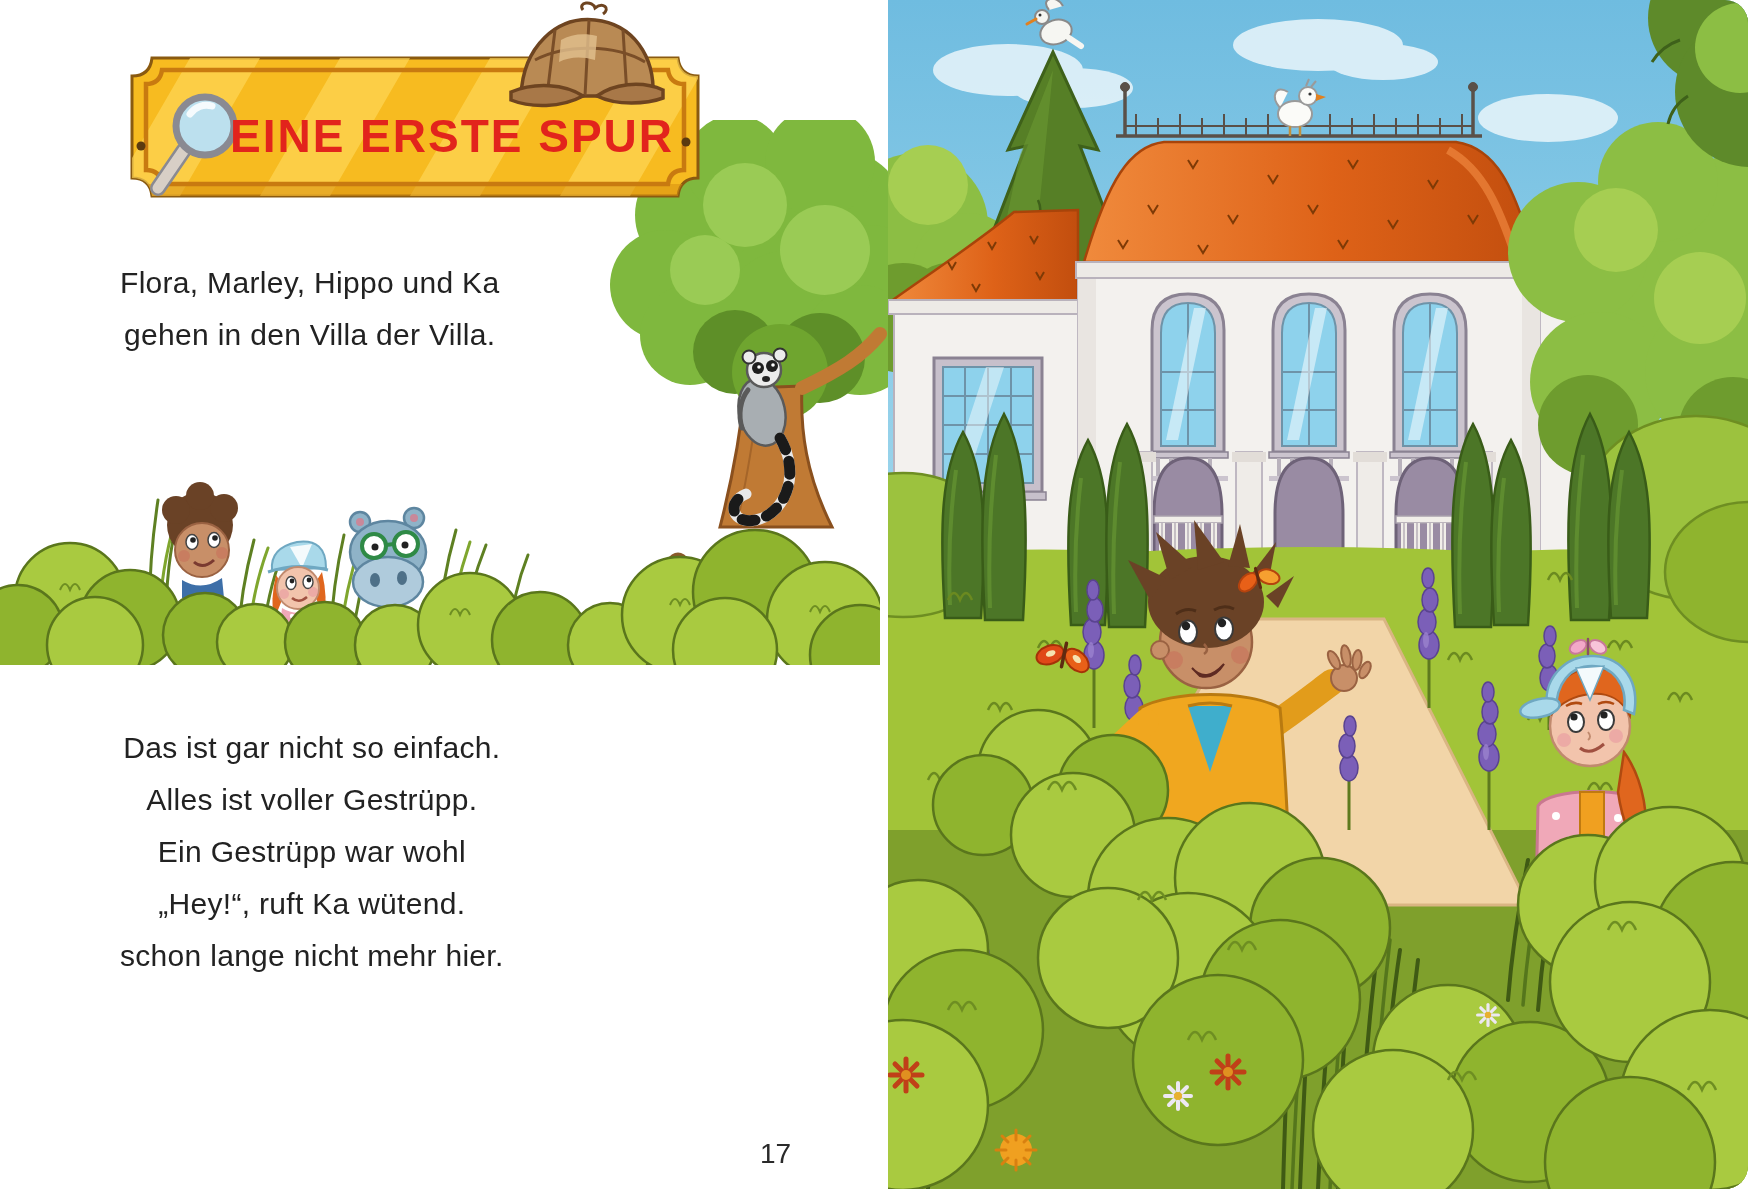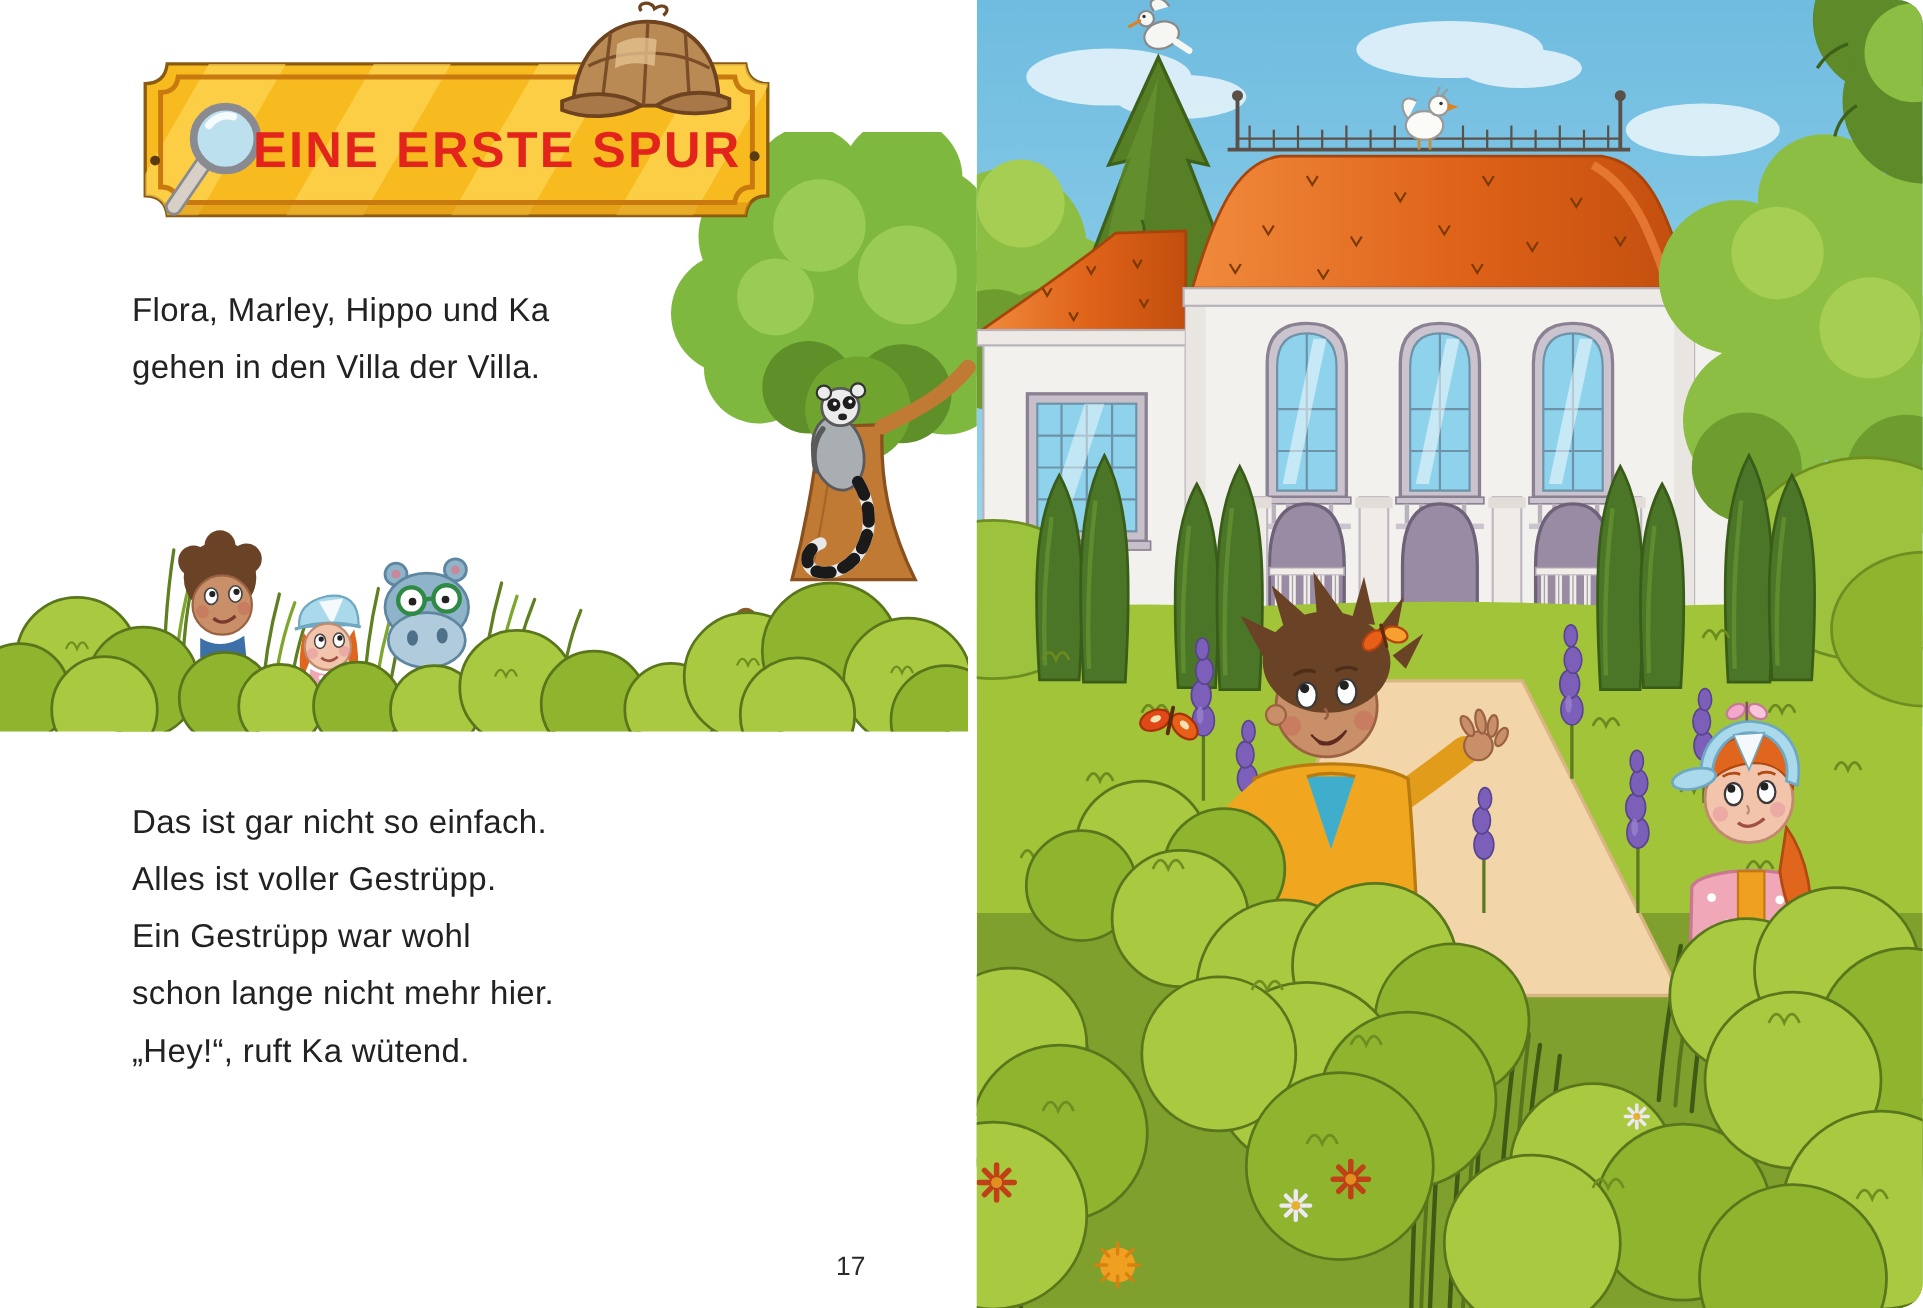--- a/index.html
+++ b/index.html
@@ -1,22 +1,22 @@
 <!DOCTYPE html>
 <html><head>
 <meta charset="utf-8">
 <style>
   html,body{margin:0;padding:0;background:#ffffff;}
   .stage{position:relative;width:1748px;height:1189px;background:#ffffff;overflow:hidden;
          font-family:"Liberation Sans",sans-serif;border-radius:23px;}
   .abs{position:absolute;}
-  .para{position:absolute;left:120px;}
+  .para{position:absolute;left:120px;text-align:center;}
   .bookline{font-size:30px;line-height:52px;color:#222222;letter-spacing:.3px;
             font-family:"Liberation Sans",sans-serif;}
-  .pagenum{position:absolute;left:760px;top:1138px;font-size:24px;color:#2a2a2a;}
+  .pagenum{position:absolute;left:760px;top:1138px;font-size:28px;color:#2a2a2a;}
   svg{display:block;}
   .banner-title{font-family:"Liberation Sans",sans-serif;font-weight:bold;
                 font-size:46px;letter-spacing:2px;}
 </style>
 </head>
 <body>
 
 <div class="stage">
 
   <svg class="abs" style="left:540px;top:120px" width="348" height="420" viewBox="0 0 348 420">
@@ -212,22 +212,22 @@
         <path d="M450,185 q5,-12 10,0 q5,-12 10,0"></path>
       <path d="M670,175 q5,-12 10,0 q5,-12 10,0"></path>
         <path d="M810,182 q5,-12 10,0 q5,-12 10,0"></path>
     </g>
   </svg>
 
   <div class="para" style="top:722px">
     <div class="bookline">Das ist gar nicht so einfach.</div>
     <div class="bookline">Alles ist voller Gestrüpp.</div>
     <div class="bookline">Ein Gestrüpp war wohl</div>
+    <div class="bookline">„Hey!“, ruft Ka wütend.</div>
     <div class="bookline">schon lange nicht mehr hier.</div>
-    <div class="bookline">„Hey!“, ruft Ka wütend.</div>
   </div>
 
   <div class="pagenum">17</div>
 
   <svg class="abs" style="left:888px;top:0" width="860" height="1189" viewBox="0 0 860 1189">
     <defs>
       <linearGradient id="skyGrad" x1="0" y1="0" x2="0" y2="1">
         <stop offset="0" stop-color="#6FBCE0"></stop>
           <stop offset="1" stop-color="#A8DCEF"></stop>
       </linearGradient>

